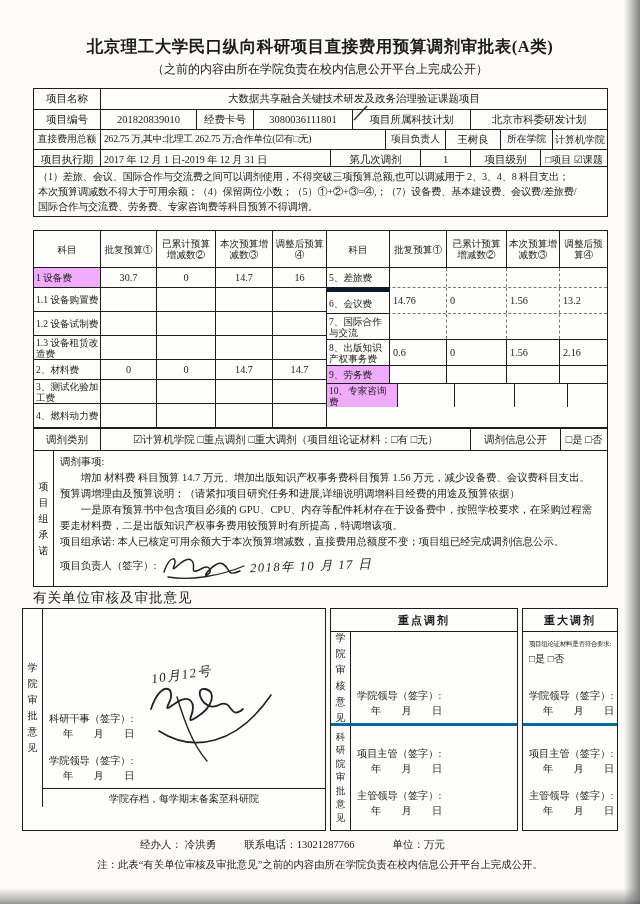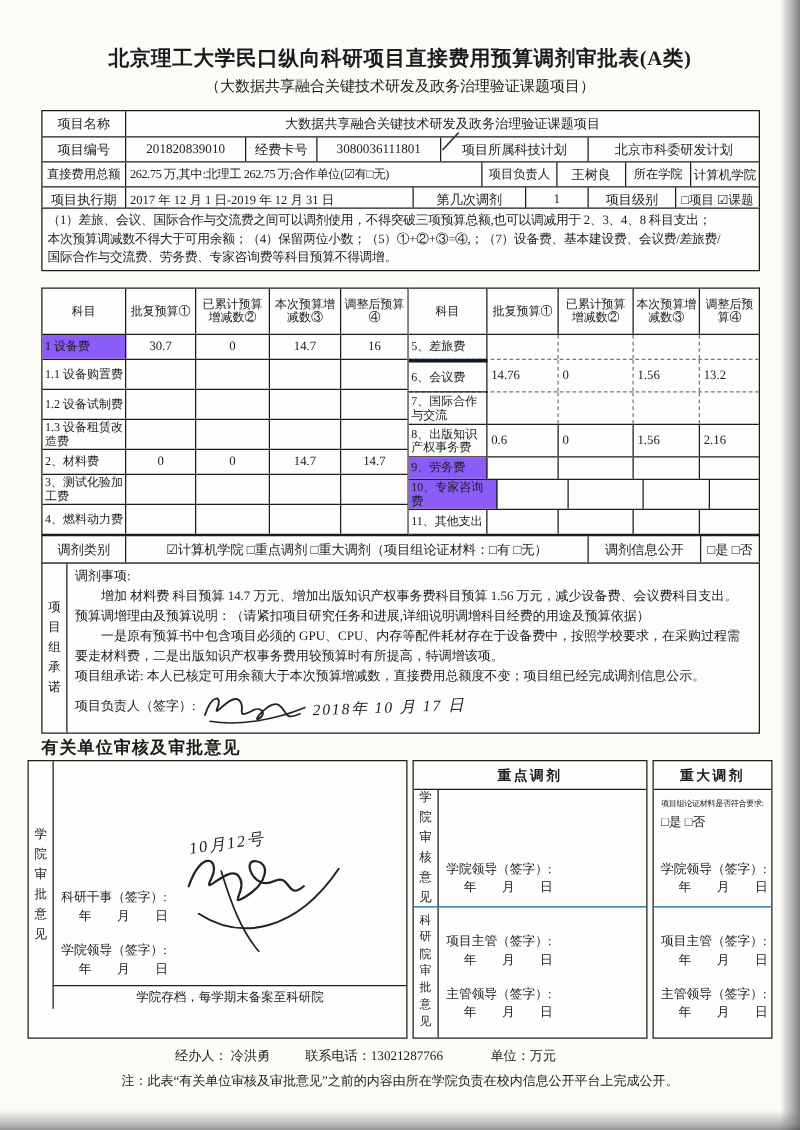--- a/index.html
+++ b/index.html
@@ -27,44 +27,44 @@
   #budget{top:230px;display:flex;left:33px;position:absolute}
   .btab{border:1.5px solid #1c1c1c;box-sizing:border-box;background:#fdfdfb}
   .brow{display:flex;border-top:1px solid #1c1c1c;box-sizing:border-box}
   .brow:first-child{border-top:none}
   .bc{border-right:1px solid #1c1c1c;box-sizing:border-box;display:flex;align-items:center;
       justify-content:center;font-size:9.6px;line-height:11px;text-align:center;overflow:hidden;padding:0 1px}
   .bc:last-child{border-right:none}
   .bc.num{font-size:10.2px}
   .bc.lnum{justify-content:flex-start;padding-left:3px;font-size:10.2px}
   .bc.lab{justify-content:flex-start;text-align:left;padding-left:2px}
-  .shade{background:#8b5cf6}
+  .shade{background:#f0abfc}
   .vdash{border-right:1px dashed #777}
   .hdash{border-bottom:1px dashed #777}
   #adjtype{top:428px;height:23px;display:flex}
   #adjtype .ic{height:100%}
   
   #commit{top:450px;height:137px;display:flex}
   .vside{width:20px;border-right:1px solid #1c1c1c;box-sizing:border-box;display:flex;align-items:center;
          justify-content:center;font-size:10px;line-height:16px;word-break:break-all;text-align:center;padding:0 4px}
   .cbody{flex:1;padding:3px 6px;font-size:10.4px;line-height:16px;position:relative}
   .ind{text-indent:2em}
   .ind2{text-indent:2em}
   .promise{}
   .signrow{display:flex;align-items:center;justify-content:flex-start;margin-top:2px;padding-right:14px}
   .hand{font-style:italic;letter-spacing:1.5px;font-size:12.5px;transform:rotate(-2deg);display:inline-block}
-  #sec2title{position:absolute;left:33px;top:589px;font-size:13.5px;font-weight:bold;letter-spacing:1px}
+  #sec2title{position:absolute;left:33px;top:589px;font-size:13.5px;font-weight:normal;letter-spacing:1px}
   
   #bottom{position:absolute;left:22px;top:608px;width:596px;display:flex;gap:4px}
   .acol{border:1.5px solid #1c1c1c;box-sizing:border-box;background:#fdfdfb}
   .ahead{height:22px;border-bottom:1px solid #1c1c1c;display:flex;align-items:center;justify-content:center;
          font-size:11px;font-weight:bold;letter-spacing:2px}
   .abody{display:flex;height:198px}
   .subrow{display:flex;box-sizing:border-box}
-  .sb-top{height:94px;border-bottom:1px solid #0369a1}
+  .sb-top{height:94px;border-bottom:3px solid #0369a1}
   .sb-bot{height:104px}
   .acontent{flex:1;position:relative;font-size:10.2px;line-height:15px}
   .siglines{position:absolute;left:6px;top:102px}
   .dateline{padding-left:14px}
   .gap-t{margin-top:12px}
   .archive{position:absolute;left:0;right:0;bottom:0;height:18px;border-top:1px solid #1c1c1c;
            display:flex;align-items:center;justify-content:center;font-size:10px;white-space:nowrap}
   .c2lines{padding:4px 6px}
   .tiny{font-size:6.5px;letter-spacing:-.3px;white-space:nowrap}
   .hw1{position:absolute;left:108px;top:58px;font-size:13px;transform:rotate(-8deg);color:#222}
@@ -75,21 +75,21 @@
   #footer .f3{margin-left:38px}
   #bnote{position:absolute;left:22px;top:858px;width:596px;text-align:center;font-size:10.4px}
   .mark{position:absolute}
 </style>
 </head>
 <body>
 
 <div class="page">
 
   <div class="title">北京理工大学民口纵向科研项目直接费用预算调剂审批表(A类)</div>
-  <div class="subtitle">（大数据共享融合关键技术研发及政务治理验证课题项目）</div>
+  <div class="subtitle">（之前的内容由所在学院负责在校内信息公开平台上完成公开）</div>
 
   <div class="box" id="info" style="top:88px">
     <div class="irow" style="height:20px">
       <div class="ic" style="width:67px">项目名称</div>
       <div class="ic" style="flex:1">大数据共享融合关键技术研发及政务治理验证课题项目</div>
     </div>
     <div class="irow" style="height:20px">
       <div class="ic" style="width:67px">项目编号</div>
       <div class="ic" style="width:96px">201820839010</div>
       <div class="ic" style="width:57px">经费卡号</div>
@@ -194,21 +194,21 @@
         <div class="bc" style="flex:1">调整后预算④</div>
       </div>
       <div class="brow" style="height:20px">
         <div class="bc lab" style="width:63px">5、差旅费</div>
         <div class="bc lnum vdash hdash" style="width:57px;border-bottom:none"></div>
         <div class="bc lnum vdash" style="width:60px"></div>
         <div class="bc lnum vdash" style="width:53px"></div>
         <div class="bc lnum" style="flex:1"></div>
       </div>
       <div class="brow" style="height:26px;border-top:1px dashed #777">
-        <div class="bc lab" style="width:63px;border-top:3px solid #0f172a;margin-top:-1px;height:27px">6、会议费</div>
+        <div class="bc lab" style="width:63px;border-top:5px solid #0f172a;margin-top:-1px;height:27px">6、会议费</div>
         <div class="bc lnum vdash" style="width:57px">14.76</div>
         <div class="bc lnum vdash" style="width:60px">0</div>
         <div class="bc lnum vdash" style="width:53px">1.56</div>
         <div class="bc lnum" style="flex:1">13.2</div>
       </div>
       <div class="brow" style="height:26px;border-top:1px dashed #777">
         <div class="bc lab" style="width:63px;border-top:1px solid #1c1c1c;margin-top:-1px;height:27px">7、国际合作与交流</div>
         <div class="bc lnum vdash" style="width:57px"></div>
         <div class="bc lnum vdash" style="width:60px"></div>
         <div class="bc lnum vdash" style="width:53px"></div>
@@ -223,27 +223,20 @@
       </div>
       <div class="brow" style="height:18px">
         <div class="bc lab shade" style="width:63px">9、劳务费</div>
         <div class="bc lnum" style="width:57px"></div>
         <div class="bc lnum" style="width:60px"></div>
         <div class="bc lnum" style="width:53px"></div>
         <div class="bc lnum" style="flex:1"></div>
       </div>
       <div class="brow" style="height:24px">
         <div class="bc lab shade" style="width:71px">10、专家咨询费</div>
-        <div class="bc lnum" style="width:57px"></div>
-        <div class="bc lnum" style="width:60px"></div>
-        <div class="bc lnum" style="width:53px"></div>
-        <div class="bc lnum" style="flex:1"></div>
-      </div>
-      <div class="brow" style="height:20px">
-        <div class="bc lab" style="width:63px">11、其他支出</div>
         <div class="bc lnum" style="width:57px"></div>
         <div class="bc lnum" style="width:60px"></div>
         <div class="bc lnum" style="width:53px"></div>
         <div class="bc lnum" style="flex:1"></div>
       </div>
     </div>
   </div>
 
   <div class="box" id="adjtype">
     <div class="ic" style="width:67px">调剂类别</div>

